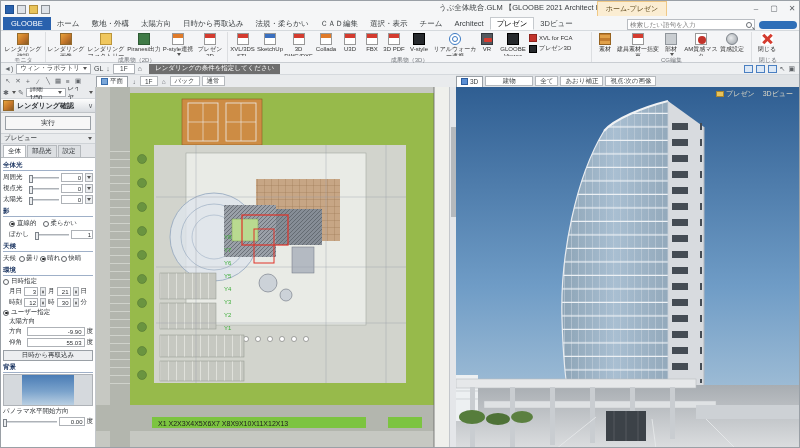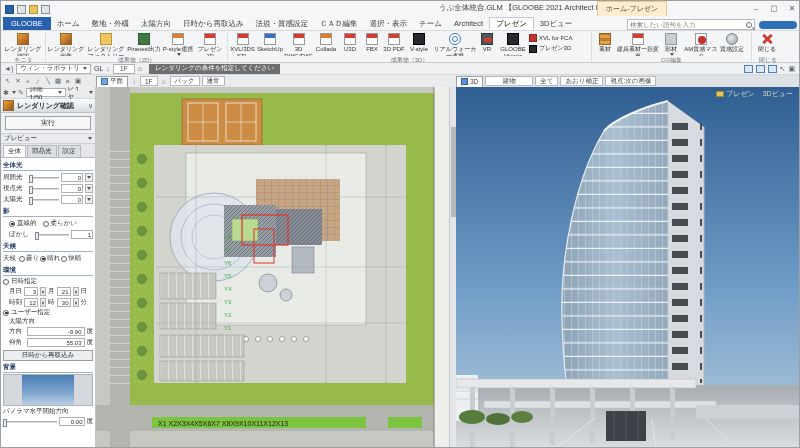--- a/index.html
+++ b/index.html
@@ -141,21 +141,21 @@
       <span class="wbtn">✕</span>
     </div>
   </div>
 
   <div class="tabrow">
     <div class="appbtn">GLOOBE</div>
     <div class="rtab">ホーム</div>
     <div class="rtab">敷地・外構</div>
     <div class="rtab">太陽方向</div>
     <div class="rtab">日時から再取込み</div>
-    <div class="rtab">法規・質感設定</div>
+    <div class="rtab">法規・柔らかい</div>
     <div class="rtab">ＣＡＤ編集</div>
     <div class="rtab">選択・表示</div>
     <div class="rtab">チーム</div>
     <div class="rtab">Architect</div>
     <div class="rtab active">プレゼン</div>
     <div class="rtab">3Dビュー</div>
     <div class="tr-right">
       <div class="search">
         <input placeholder="検索したい語句を入力" style="">
         <span class="mag"></span>

